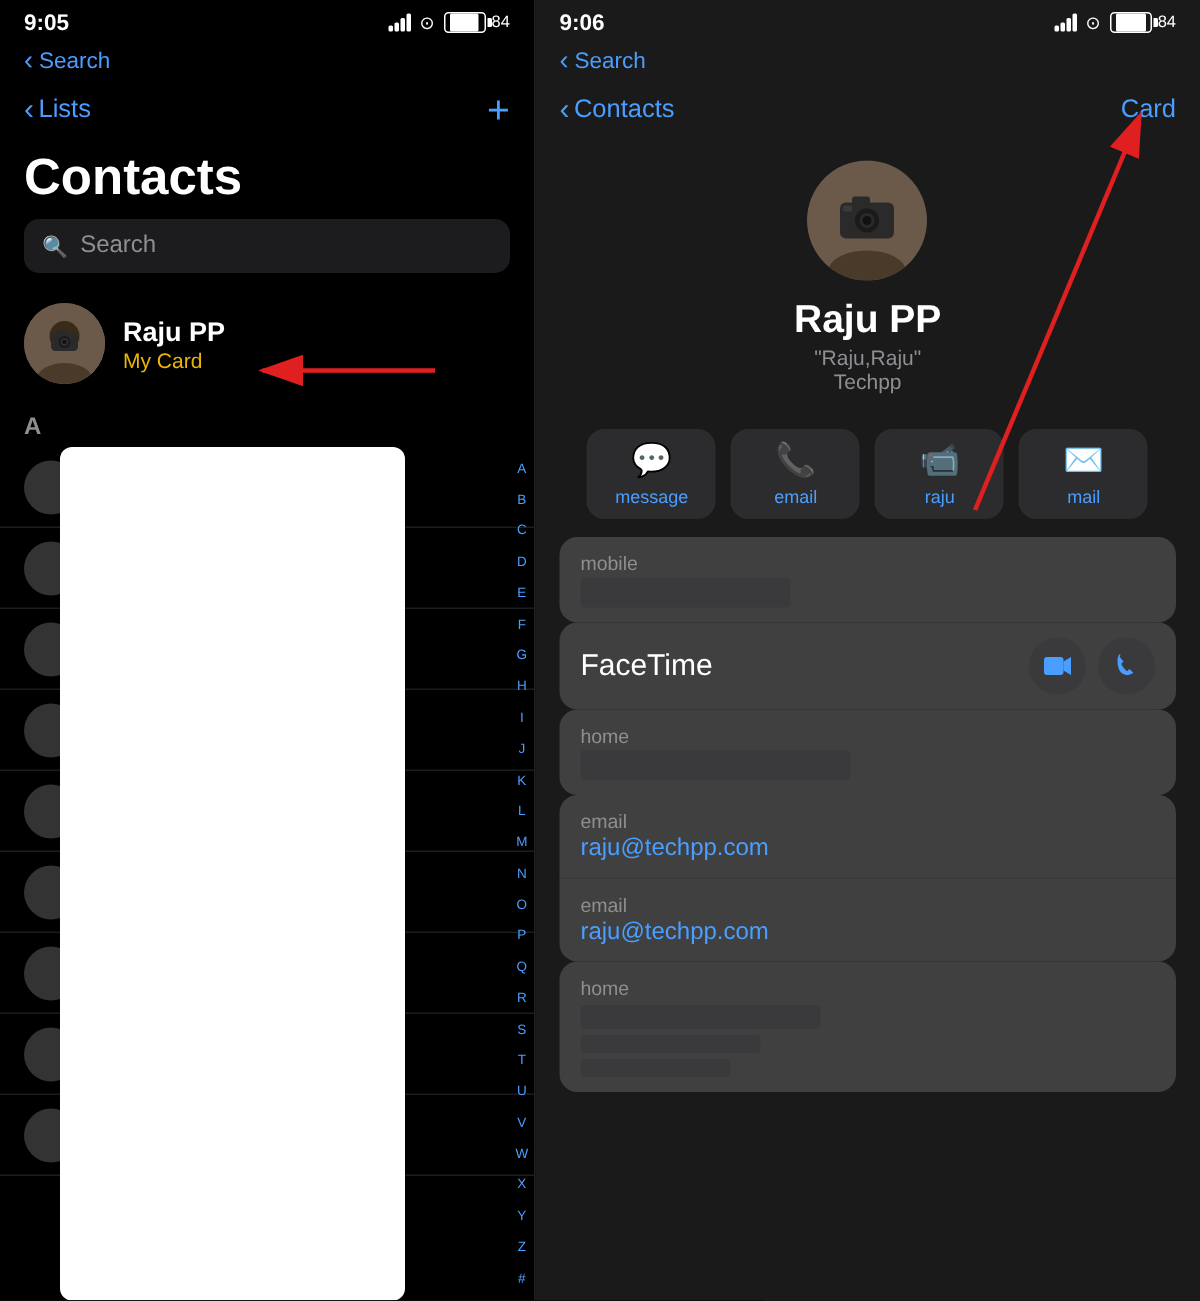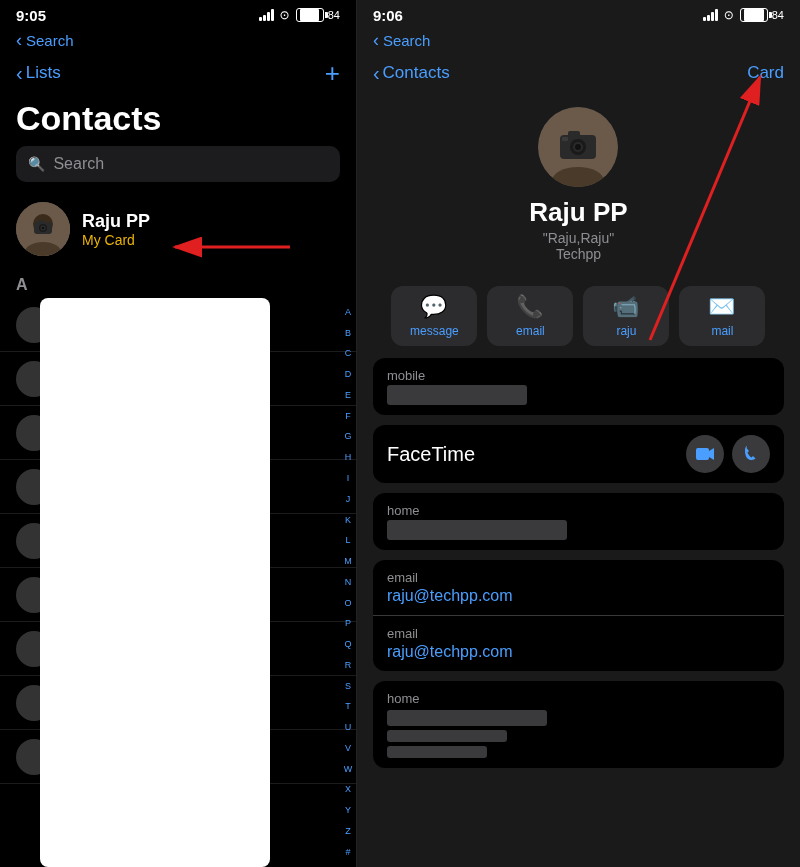--- a/index.html
+++ b/index.html
@@ -339,23 +339,22 @@
     
     .detail-scroll {
       flex: 1;
       overflow-y: auto;
       background: #1a1a1a;
       padding: 0 16px 16px;
     }
     .detail-scroll::-webkit-scrollbar { display: none; }
 
     .detail-card {
-      background: #000000;
+      background: #404040;
       border-radius: 12px;
-      margin-bottom: 10px;
       overflow: hidden;
     }
 
     .detail-field {
       padding: 10px 14px;
       border-bottom: 1px solid #3a3a3c;
     }
     .detail-field:last-child {
       border-bottom: none;
     }

